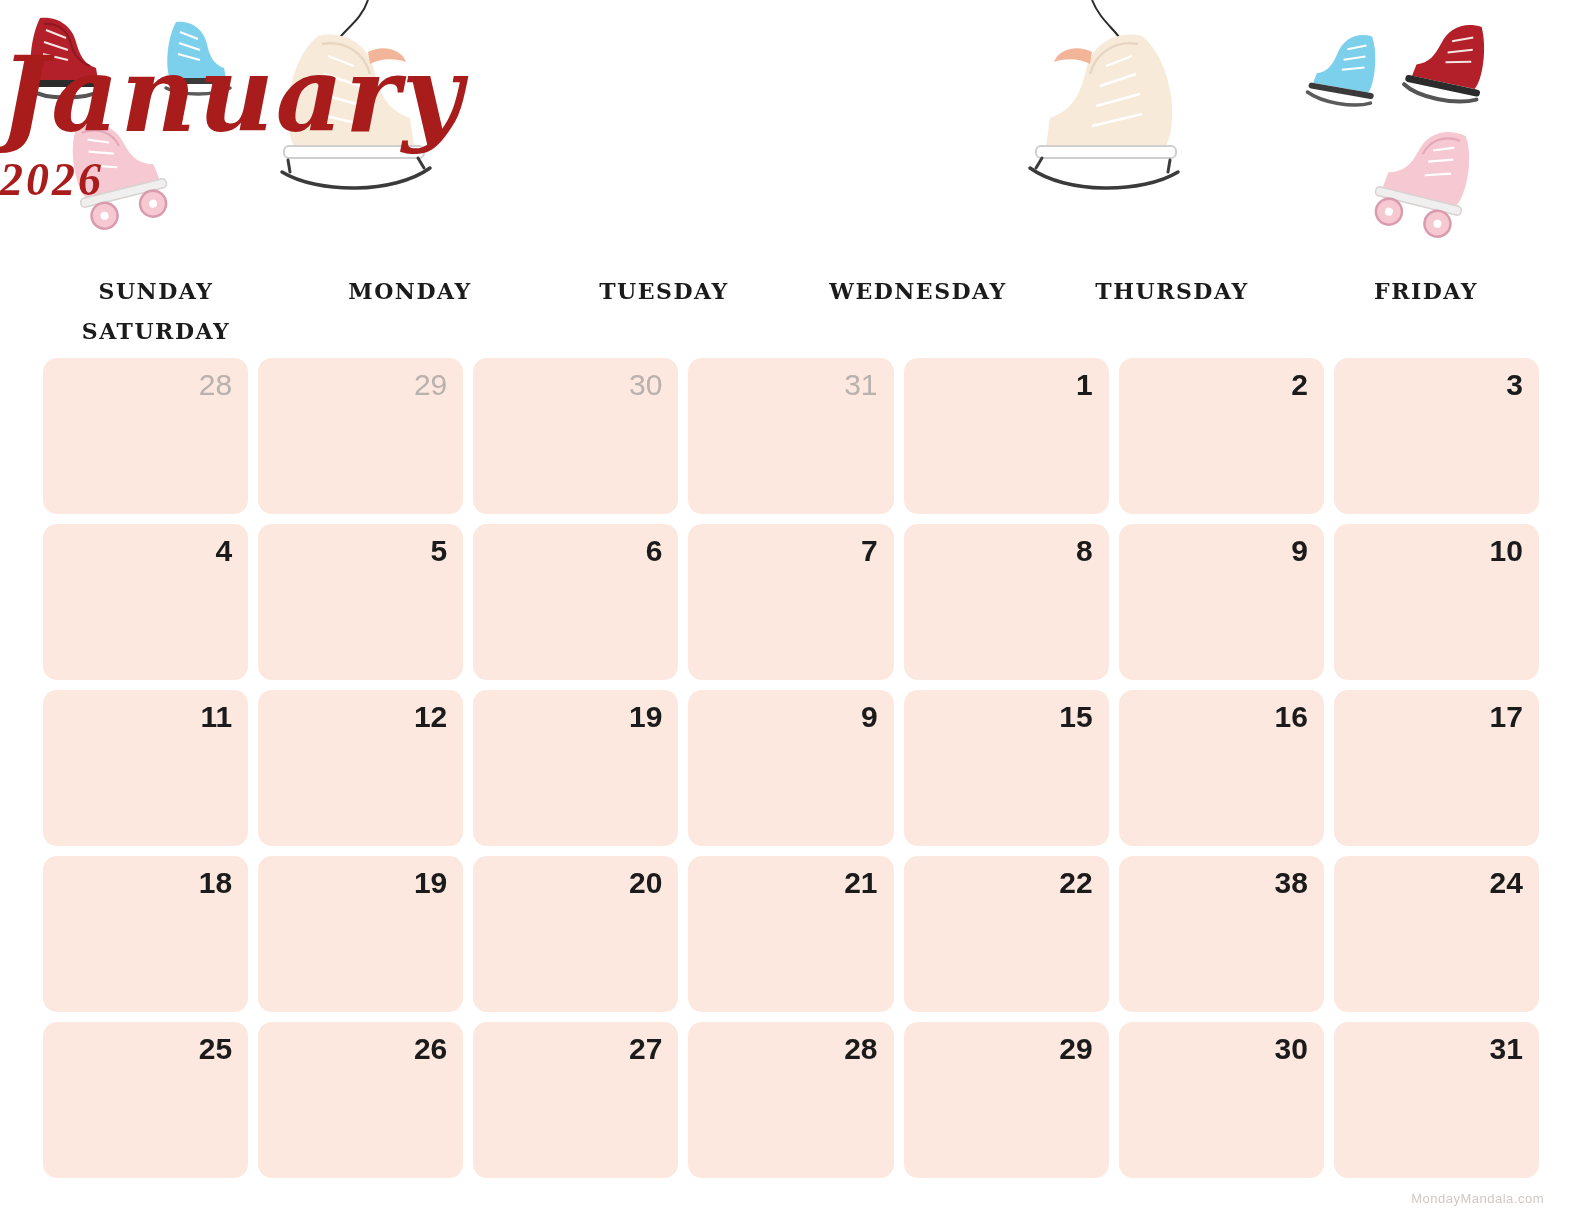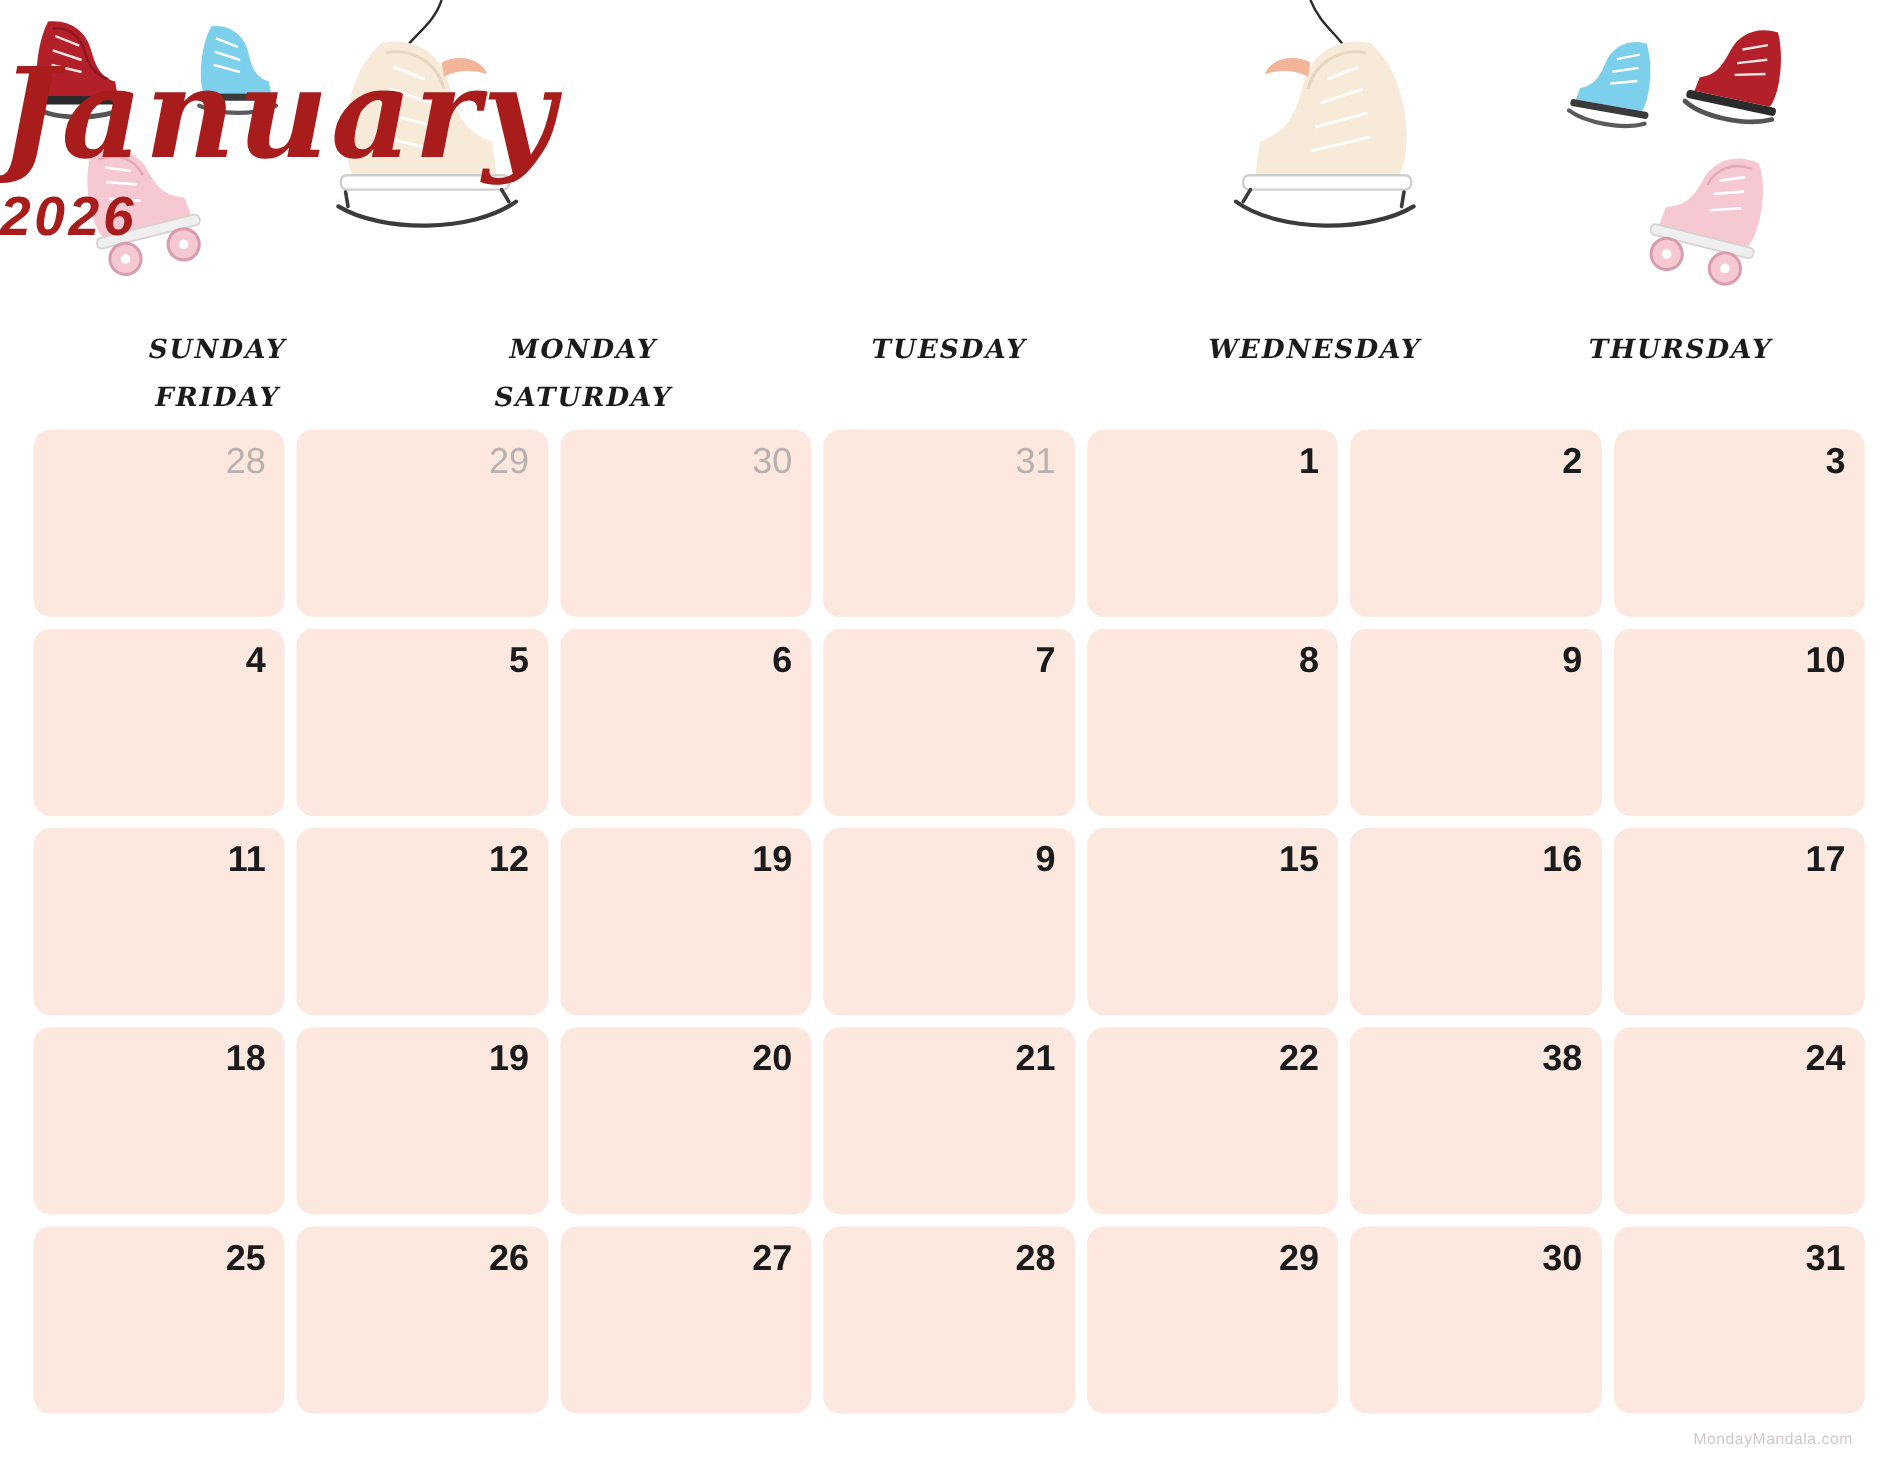--- a/index.html
+++ b/index.html
@@ -35,64 +35,63 @@
     font-size: 104px;
     line-height: 1.05;
     color: #a81c1c;
     letter-spacing: 2px;
     text-transform: lowercase;
   }
   .month-title::first-letter {
     text-transform: uppercase;
   }
   .year-title {
-    font-family: Liberation Sans, sans-serif;
+    font-family: Liberation Serif, serif;
     font-weight: bold;
     font-style: italic;
     font-size: 46px;
     color: #a81c1c;
     letter-spacing: 3px;
     margin-top: 4px;
   }
 
   
   .deco {
     position: absolute;
     pointer-events: none;
   }
   .deco svg { display: block; }
 
   
   .weekdays {
     display: grid;
-    grid-template-columns: repeat(5, 1fr);
+    grid-template-columns: repeat(6, 1fr);
     column-gap: 10px;
     padding: 0 34px;
     box-sizing: border-box;
     width: 100%;
-    font-style: italic;
   }
   .weekday {
     text-align: center;
     font-family: "DejaVu Serif", serif;
     font-weight: bold;
     font-size: 22px;
     letter-spacing: 1.5px;
     color: #1b1b1b;
     padding-bottom: 14px;
   }
 
   
   .grid {
     display: grid;
     grid-template-columns: repeat(7, 1fr);
     grid-template-rows: repeat(5, 156px);
     column-gap: 10px;
     row-gap: 10px;
-    padding: 0 28px;
+    padding: 0 43px;
     box-sizing: border-box;
     width: 100%;
   }
   .cell {
     background: #fde8df;
     border-radius: 14px;
     position: relative;
   }
   .daynum {
     position: absolute;

